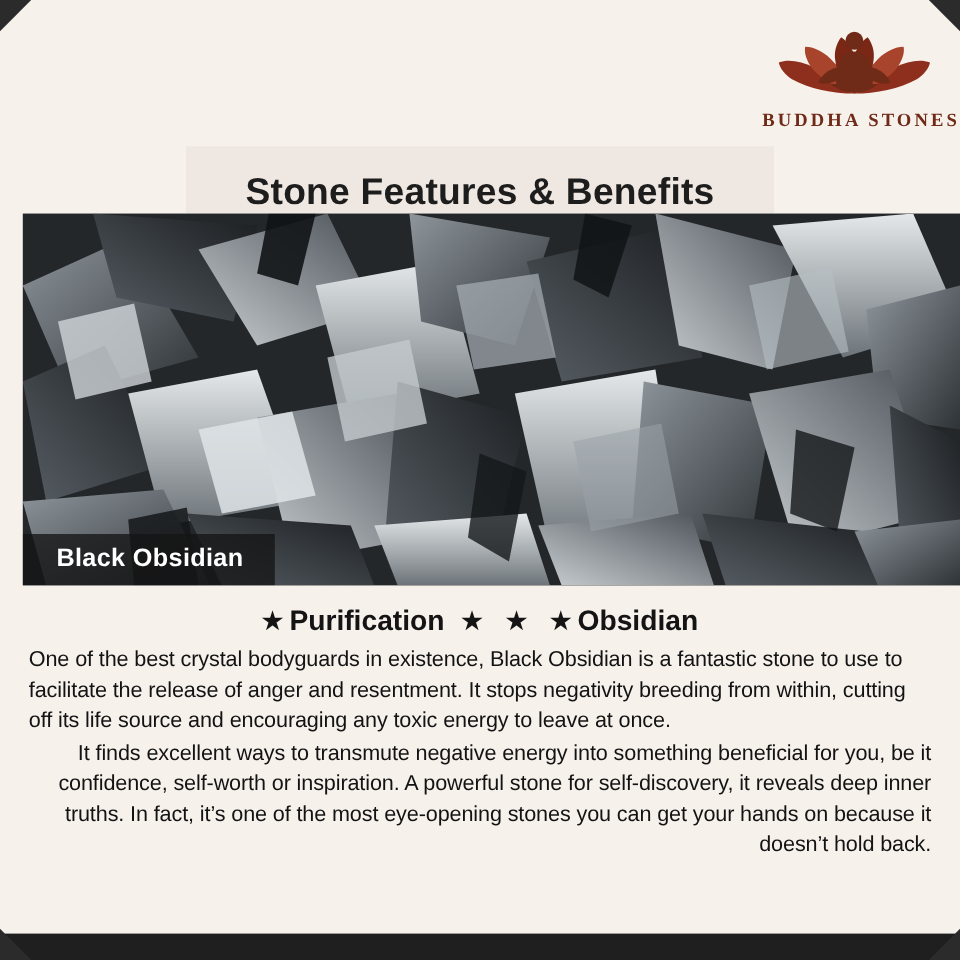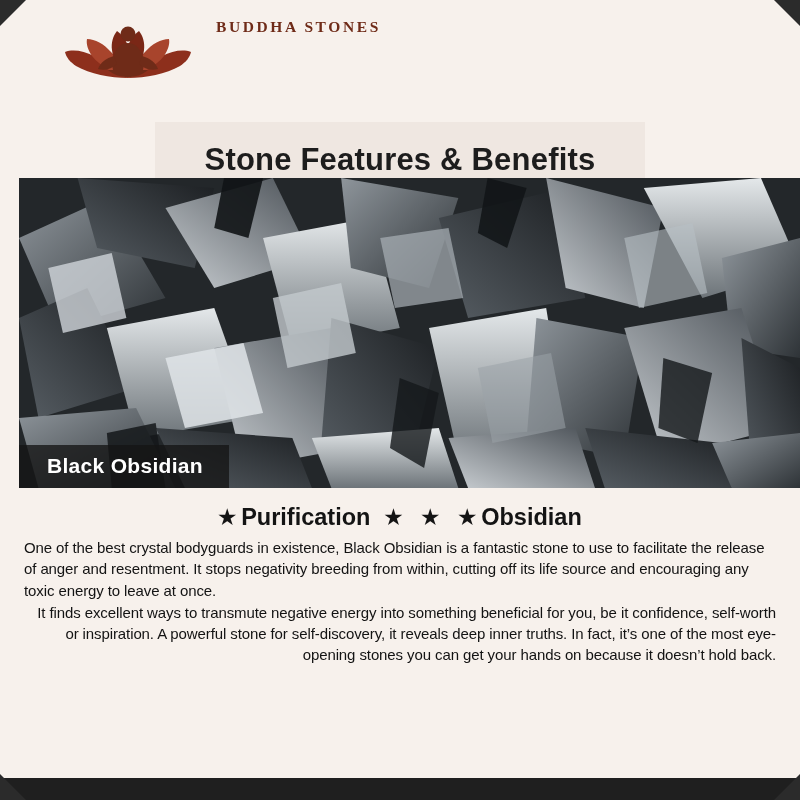--- a/index.html
+++ b/index.html
@@ -50,22 +50,22 @@
     border-bottom: 26px solid #2b2b2b;
     border-left: 26px solid transparent;
   }
 
   
   .header {
     position: relative;
     height: 122px;
     background: #f7f1ec;
     display: flex;
-    flex-direction: row;
-    align-items: flex-start;
+    flex-direction: column;
+    align-items: flex-end;
     justify-content: flex-start;
     padding-top: 16px;
     box-sizing: border-box;
     padding-left: 40px;
   }
   .logo-mark {
     width: 176px;
     height: 74px;
     display: block;
   }
@@ -158,21 +158,21 @@
   .kw .star {
     font-size: 20px;
     margin-right: 5px;
     color: #141414;
     position: relative;
     top: -1px;
   }
   .kw + .kw { margin-left: 10px; }
 
   .para {
-    font-size: 15px;
+    font-size: 18px;
     line-height: 1.42;
     color: #131313;
     margin: 0 0 0 0;
     text-align: left;
     letter-spacing: -0.1px;
   }
   .para + .para { margin-top: 1px; text-align: right; }
 
   
   .bottom-band {

